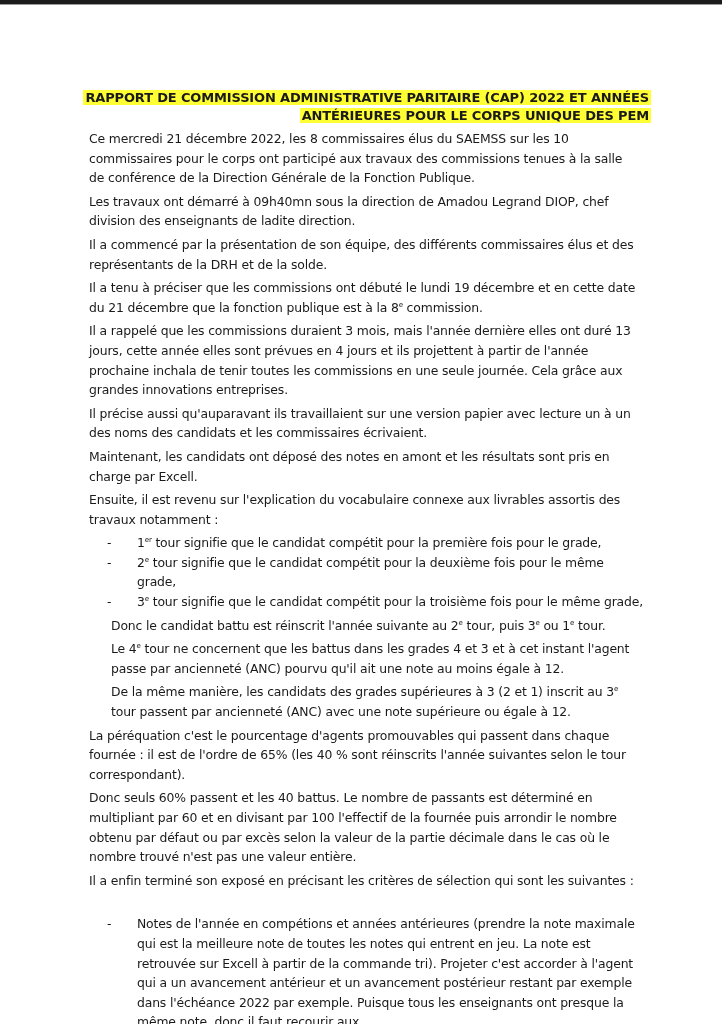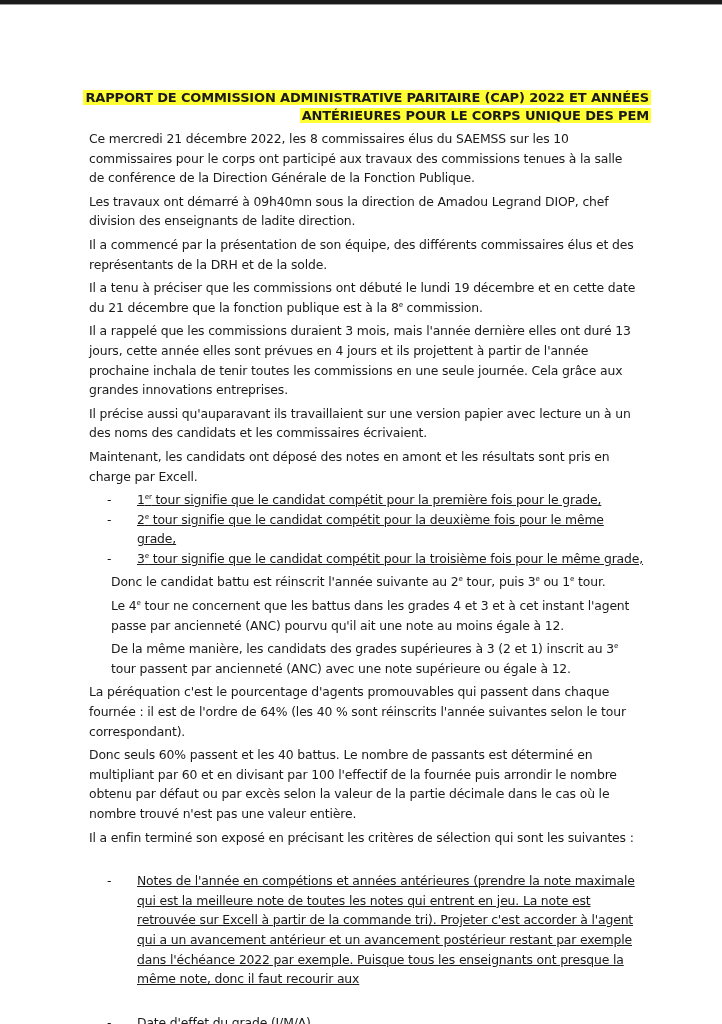--- a/index.html
+++ b/index.html
@@ -17,21 +17,21 @@
     position: absolute; left: 85px; top: 89px; width: 560px;
     font-size: 12.4px; line-height: 19.6px; letter-spacing: -0.15px;
   }
   .title {
     text-align: right; font-weight: bold; font-size: 13px;
     line-height: 18px; margin-left: -4px; width: 570px;
   }
   .title span { background: #ffff33; padding: 0 2px; }
   .p { margin: 4px; }
   ul.dash { list-style: none; margin: 0; padding: 0 0 0 22px; }
-  ul.dash li { position: relative; padding-left: 30px; text-decoration: underline; }
+  ul.dash li { position: relative; padding-left: 30px; }
   ul.dash li::before { content: "-"; position: absolute; left: 0; }
   .indent { padding-left: 22px; }
   sup { font-size: 7px; line-height: 0; vertical-align: 5px; }
   .crit li { padding-left: 40px; margin-top: 24px; }
 </style>
 </head>
 <body>
 
 <div class="topbar"></div>
 
@@ -41,32 +41,33 @@
     <span>ANTÉRIEURES POUR LE CORPS UNIQUE DES PEM</span>
   </div>
 
   <p class="p">Ce mercredi 21 décembre 2022, les 8 commissaires élus du SAEMSS sur les 10 commissaires pour le corps ont participé aux travaux des commissions tenues à la salle de conférence de la Direction Générale de la Fonction Publique.</p>
   <p class="p">Les travaux ont démarré à 09h40mn sous la direction de Amadou Legrand DIOP, chef division des enseignants de ladite direction.</p>
   <p class="p">Il a commencé par la présentation de son équipe, des différents commissaires élus et des représentants de la DRH et de la solde.</p>
   <p class="p"><span>Il a tenu à préciser que les commissions ont débuté le lundi 19 décembre et en cette date du 21 décembre que la fonction publique est à la 8</span><sup>e</sup><span> commission.</span></p>
   <p class="p">Il a rappelé que les commissions duraient 3 mois, mais l'année dernière elles ont duré 13 jours, cette année elles sont prévues en 4 jours et ils projettent à partir de l'année prochaine inchala de tenir toutes les commissions en une seule journée. Cela grâce aux grandes innovations entreprises.</p>
   <p class="p">Il précise aussi qu'auparavant ils travaillaient sur une version papier avec lecture un à un des noms des candidats et les commissaires écrivaient.</p>
   <p class="p">Maintenant, les candidats ont déposé des notes en amont et les résultats sont pris en charge par Excell.</p>
+  <p class="p">Ensuite, il est revenu sur l'explication du vocabulaire connexe aux livrables assortis des travaux notamment :</p>
 
   <ul class="dash">
     <li><span>1</span><sup>er</sup><span> tour signifie que le candidat compétit pour la première fois pour le grade,</span></li>
     <li><span>2</span><sup>e</sup><span> tour signifie que le candidat compétit pour la deuxième fois pour le même grade,</span></li>
     <li><span>3</span><sup>e</sup><span> tour signifie que le candidat compétit pour la troisième fois pour le même grade,</span></li>
   </ul>
 
   <p class="p indent"><span>Donc le candidat battu est réinscrit l'année suivante au 2</span><sup>e</sup><span> tour, puis 3</span><sup>e</sup><span> ou 1</span><sup>e</sup><span> tour.</span></p>
   <p class="p indent"><span>Le 4</span><sup>e</sup><span> tour ne concernent que les battus dans les grades 4 et 3 et à cet instant l'agent passe par ancienneté (ANC) pourvu qu'il ait une note au moins égale à 12.</span></p>
   <p class="p indent"><span>De la même manière, les candidats des grades supérieures à 3 (2 et 1) inscrit au 3</span><sup>e</sup><span> tour passent par ancienneté (ANC) avec une note supérieure ou égale à 12.</span></p>
 
-  <p class="p">La péréquation c'est le pourcentage d'agents promouvables qui passent dans chaque fournée : il est de l'ordre de 64% (les 40 % sont réinscrits l'année suivantes selon le tour correspondant).</p>
+  <p class="p">La péréquation c'est le pourcentage d'agents promouvables qui passent dans chaque fournée : il est de l'ordre de 65% (les 40 % sont réinscrits l'année suivantes selon le tour correspondant).</p>
   <p class="p">Donc seuls 60% passent et les 40 battus. Le nombre de passants est déterminé en multipliant par 60 et en divisant par 100 l'effectif de la fournée puis arrondir le nombre obtenu par défaut ou par excès selon la valeur de la partie décimale dans le cas où le nombre trouvé n'est pas une valeur entière.</p>
   <p class="p">Il a enfin terminé son exposé en précisant les critères de sélection qui sont les suivantes :</p>
 
   <ul class="dash crit">
     <li>Notes de l'année en compétions et années antérieures (prendre la note maximale qui est la meilleure note de toutes les notes qui entrent en jeu. La note est retrouvée sur Excell à partir de la commande tri). Projeter c'est accorder à l'agent qui a un avancement antérieur et un avancement postérieur restant par exemple dans l'échéance 2022 par exemple. Puisque tous les enseignants ont presque la même note, donc il faut recourir aux</li>
     <li>Date d'effet du grade (J/M/A)</li>
   </ul>
 </div>
 
 </body></html>

